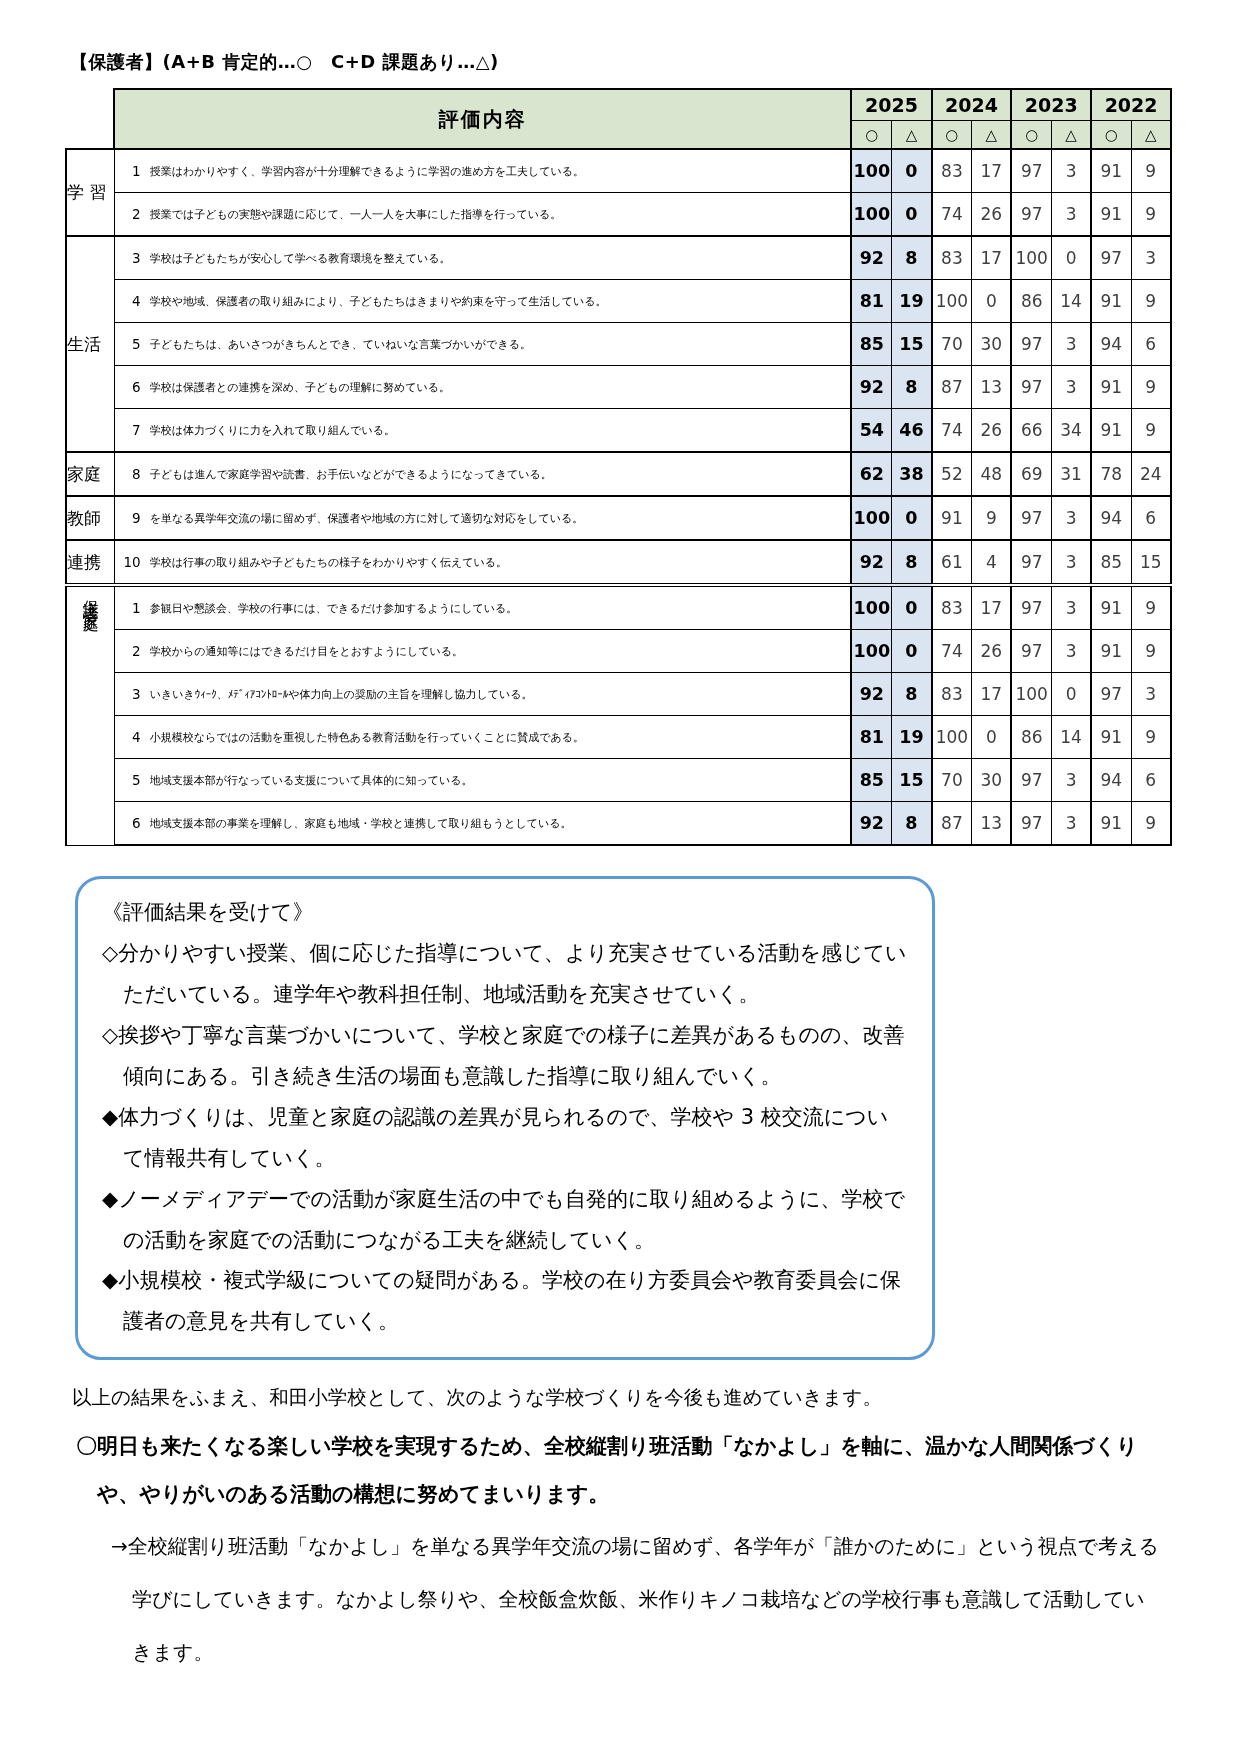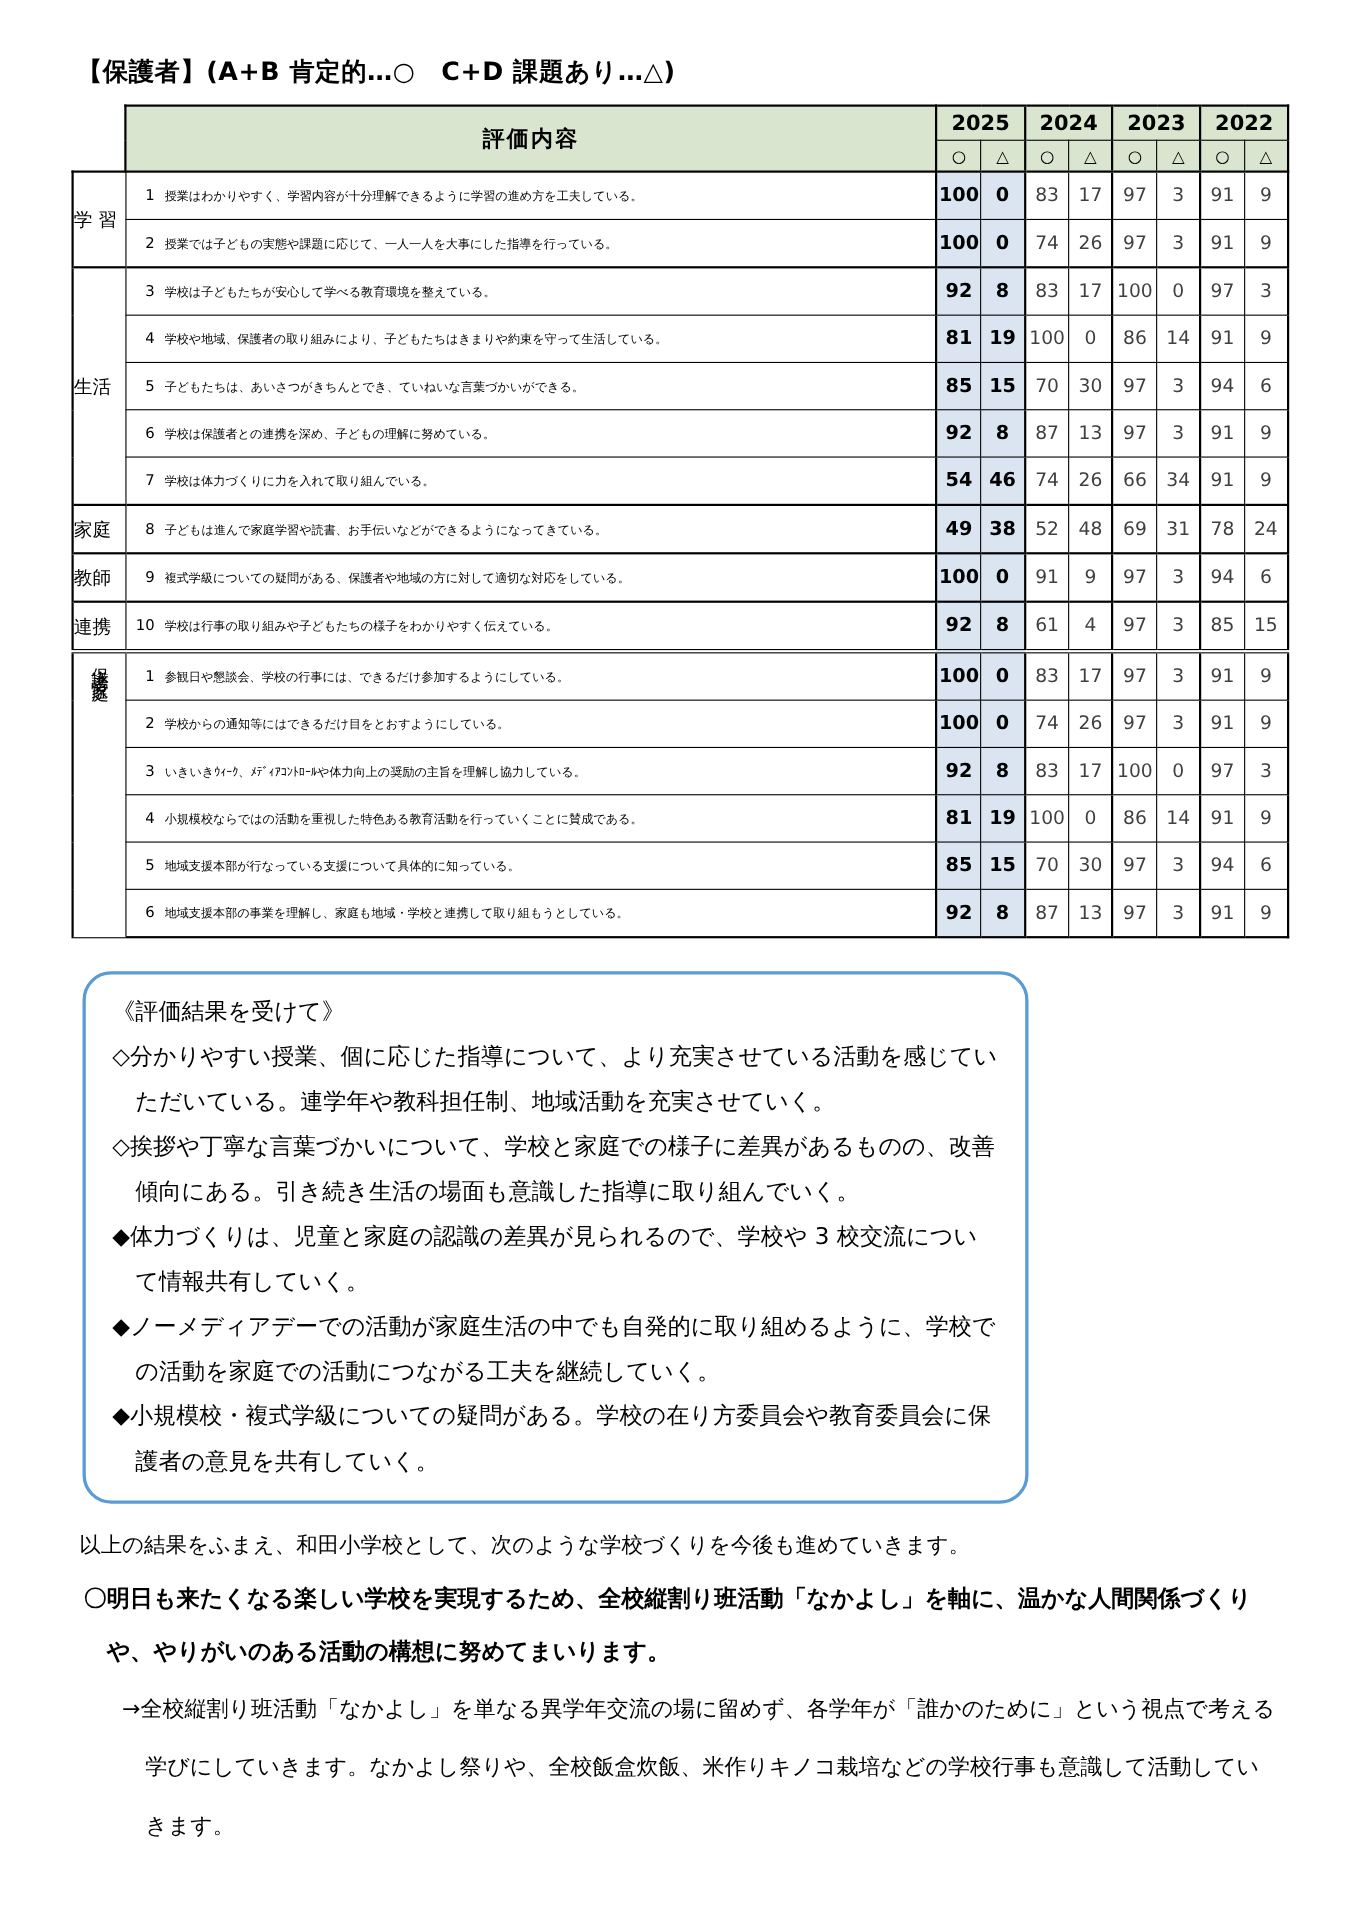--- a/index.html
+++ b/index.html
@@ -10,21 +10,21 @@
   html,body{margin:0;padding:0;background:#ffffff;}
   body{
     width:1240px;height:1755px;
     font-family:"DejaVu Sans","Liberation Sans",sans-serif;
     color:#000;
     box-sizing:border-box;
   }
   .page{padding:50px 68px 0 70px;box-sizing:border-box;}
 
   .doc-title{
-    font-size:23px;font-weight:bold;margin:0 0 14px 0;letter-spacing:0.5px;
+    font-size:18px;font-weight:bold;margin:0 0 14px 0;letter-spacing:0.5px;
   }
 
   
   table.eval-table{border-collapse:collapse;table-layout:fixed;margin-left:-5px;padding-left:48px;}
   .eval-table td{border:1px solid #000;padding:0;vertical-align:middle;}
   td.spacer{border:none;background:#fff;}
   td.head-content{
     background:var(--green);font-weight:bold;font-size:20px;text-align:center;
     border-left:2.5px solid #000;border-top:2.5px solid #000;
     border-bottom:2px solid #000;border-right:2px solid #000;letter-spacing:2px;
@@ -225,35 +225,35 @@
           <td class="body val thick-right">9</td>
         </tr>
         <tr class="group-start">
           <td class="body group-cell" rowspan="1">家庭</td>
           <td class="body item-cell">
             <div class="item-inner">
               <span class="item-no">8</span>
               <span class="item-text">子どもは進んで家庭学習や読書、お手伝いなどができるようになってきている。</span>
             </div>
           </td>
-          <td class="body val y2025 thick-left">49</td>
+          <td class="body val y2025 thick-left">62</td>
           <td class="body val y2025">38</td>
           <td class="body val thick-left">52</td>
           <td class="body val">48</td>
           <td class="body val thick-left">69</td>
           <td class="body val">31</td>
           <td class="body val thick-left">78</td>
           <td class="body val thick-right">24</td>
         </tr>
         <tr class="group-start">
           <td class="body group-cell" rowspan="1">教師</td>
           <td class="body item-cell">
             <div class="item-inner">
               <span class="item-no">9</span>
-              <span class="item-text">複式学級についての疑問がある、保護者や地域の方に対して適切な対応をしている。</span>
+              <span class="item-text">を単なる異学年交流の場に留めず、保護者や地域の方に対して適切な対応をしている。</span>
             </div>
           </td>
           <td class="body val y2025 thick-left">100</td>
           <td class="body val y2025">0</td>
           <td class="body val thick-left">91</td>
           <td class="body val">9</td>
           <td class="body val thick-left">97</td>
           <td class="body val">3</td>
           <td class="body val thick-left">94</td>
           <td class="body val thick-right">6</td>

